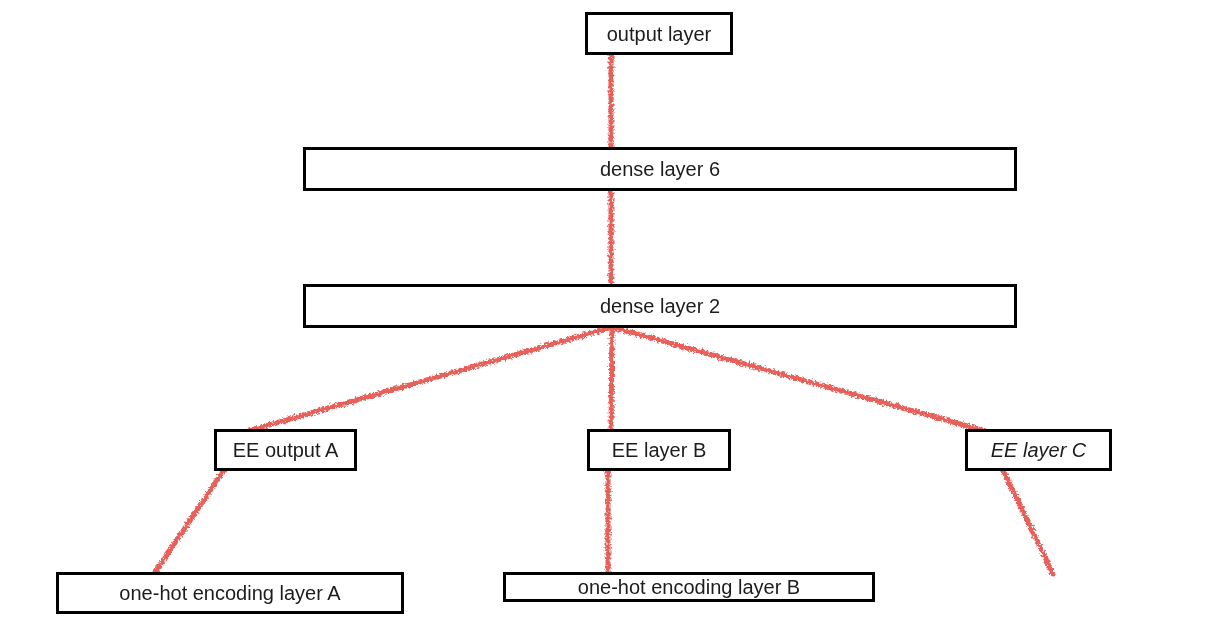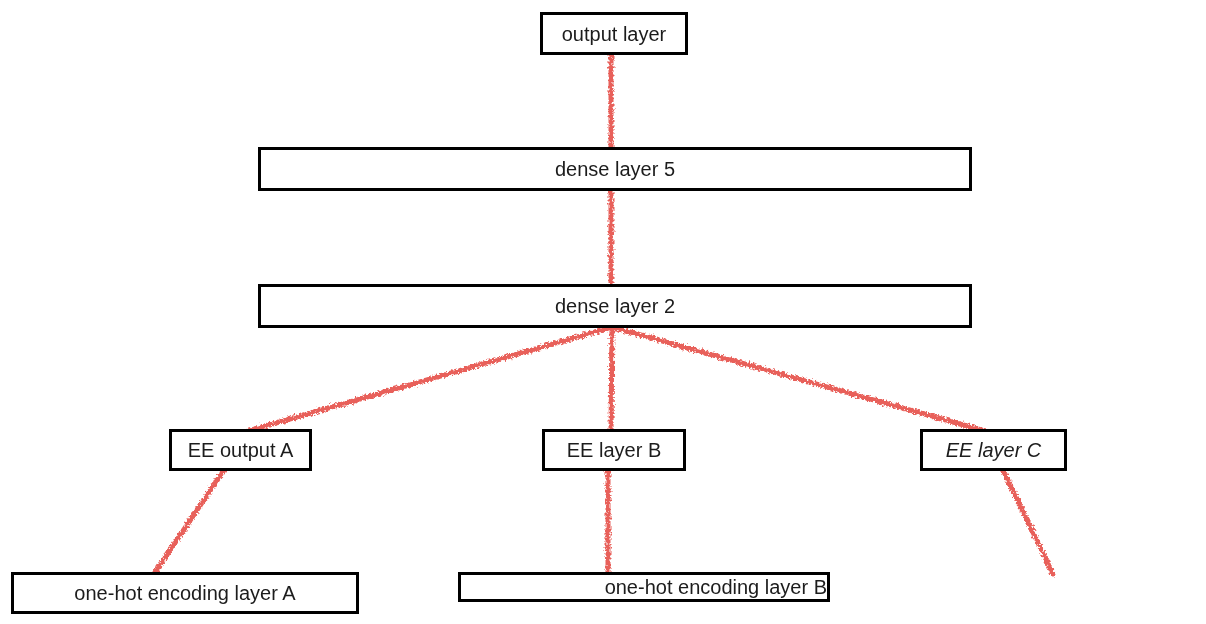--- a/index.html
+++ b/index.html
@@ -31,30 +31,31 @@
     box-sizing: border-box;
     background: var(--fill, #ffffff);
     border: 3px solid var(--border, #000000);
     display: flex;
     align-items: center;
     justify-content: center;
     color: var(--text, #1c1c1c);
     font-size: 20px;
     line-height: 1;
     white-space: nowrap;
+    margin-left: 45px;
   }
   
   .n-output  { left: 540px; top: 12px;  width: 148px; height: 43px; }
   .n-dense1  { left: 258px; top: 147px; width: 714px; height: 44px; }
   .n-dense0  { left: 258px; top: 284px; width: 714px; height: 44px; }
   .n-ee-a    { left: 169px; top: 429px; width: 143px; height: 42px; }
   .n-ee-b    { left: 542px; top: 429px; width: 144px; height: 42px; }
   .n-ee-c    { left: 920px; top: 429px; width: 147px; height: 42px; font-style: italic; }
   .n-oh-a    { left: 11px;  top: 572px; width: 348px; height: 42px; }
-  .n-oh-b    { left: 458px; top: 572px; width: 372px; height: 30px; justify-content: flex-end; }
+  .n-oh-b    { left: 458px; top: 572px; width: 372px; height: 30px; }
   .n-oh-c    { left: 862px; top: 572px; width: 331px; height: 42px; }
 </style>
 </head>
 <body>
 
 <div class="canvas">
 
   <svg class="edges" width="1206" height="624" viewBox="0 0 1206 624">
     <defs>
       <filter id="crayon" x="-15%" y="-15%" width="130%" height="130%">
@@ -72,21 +73,21 @@
       <line x1="608" y1="470" x2="608" y2="574"></line>
       <line x1="1003" y1="470" x2="1053" y2="574"></line>
     </g>
   </svg>
 
   <div class="node n-output">
     <span>output layer</span>
   </div>
 
   <div class="node n-dense1">
-    <span>dense layer 5</span>
+    <span>dense layer 6</span>
   </div>
 
   <div class="node n-dense0">
     <span>dense layer 2</span>
   </div>
 
   <div class="node n-ee-a">
     <span>EE output A</span>
   </div>
 

